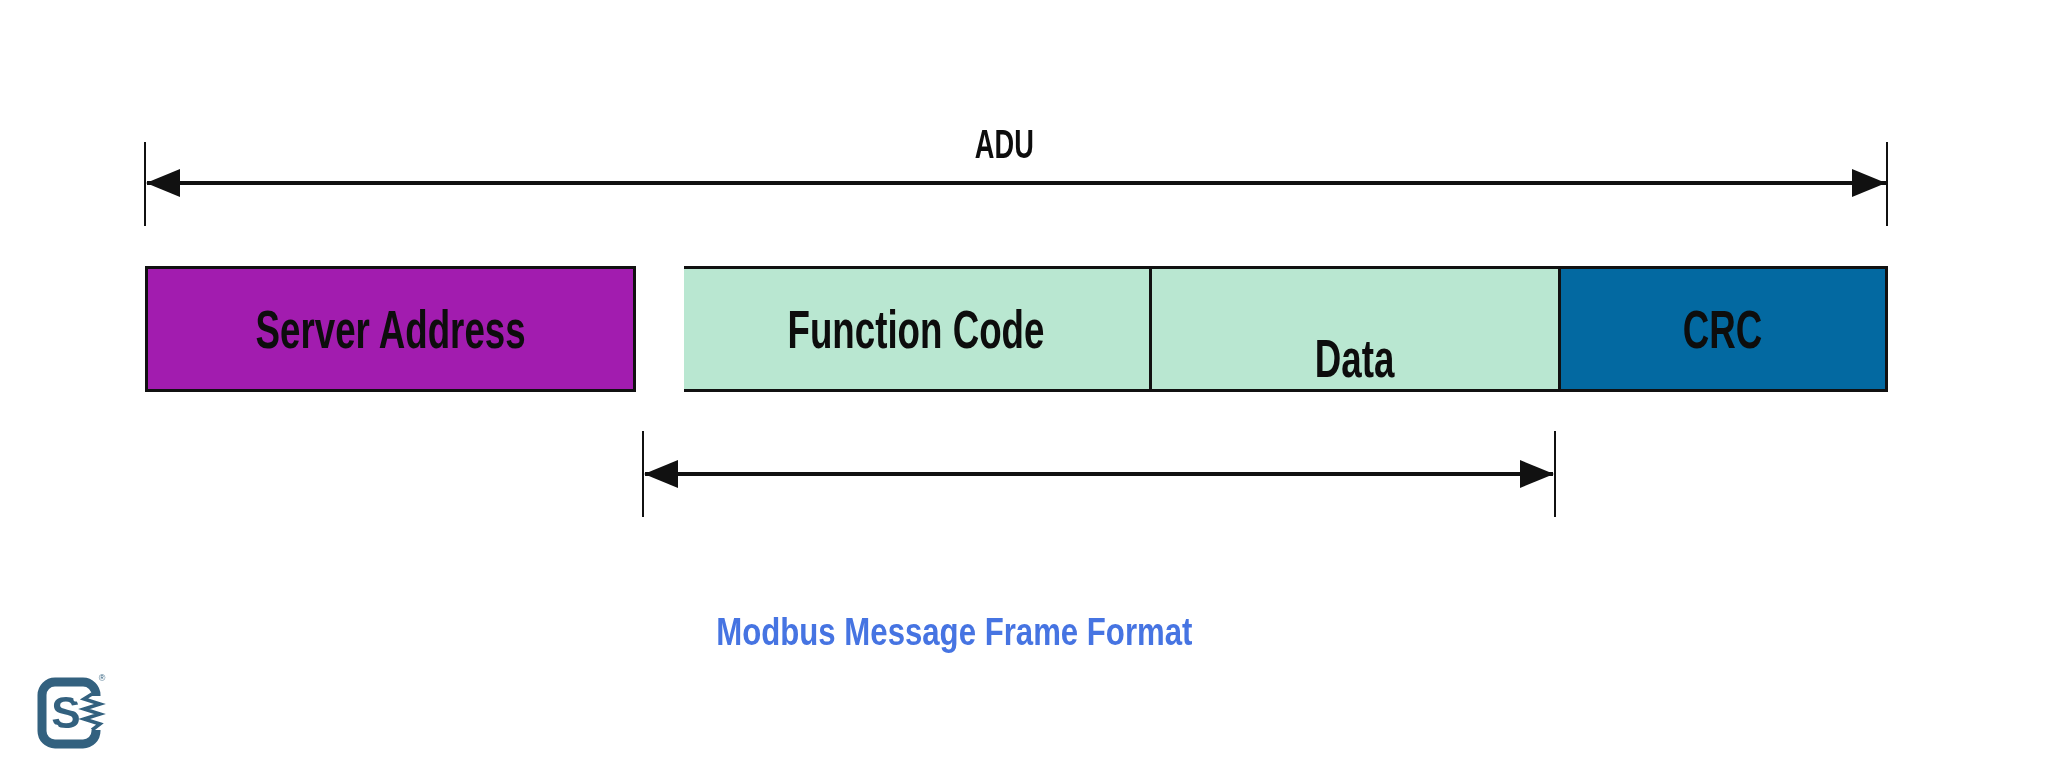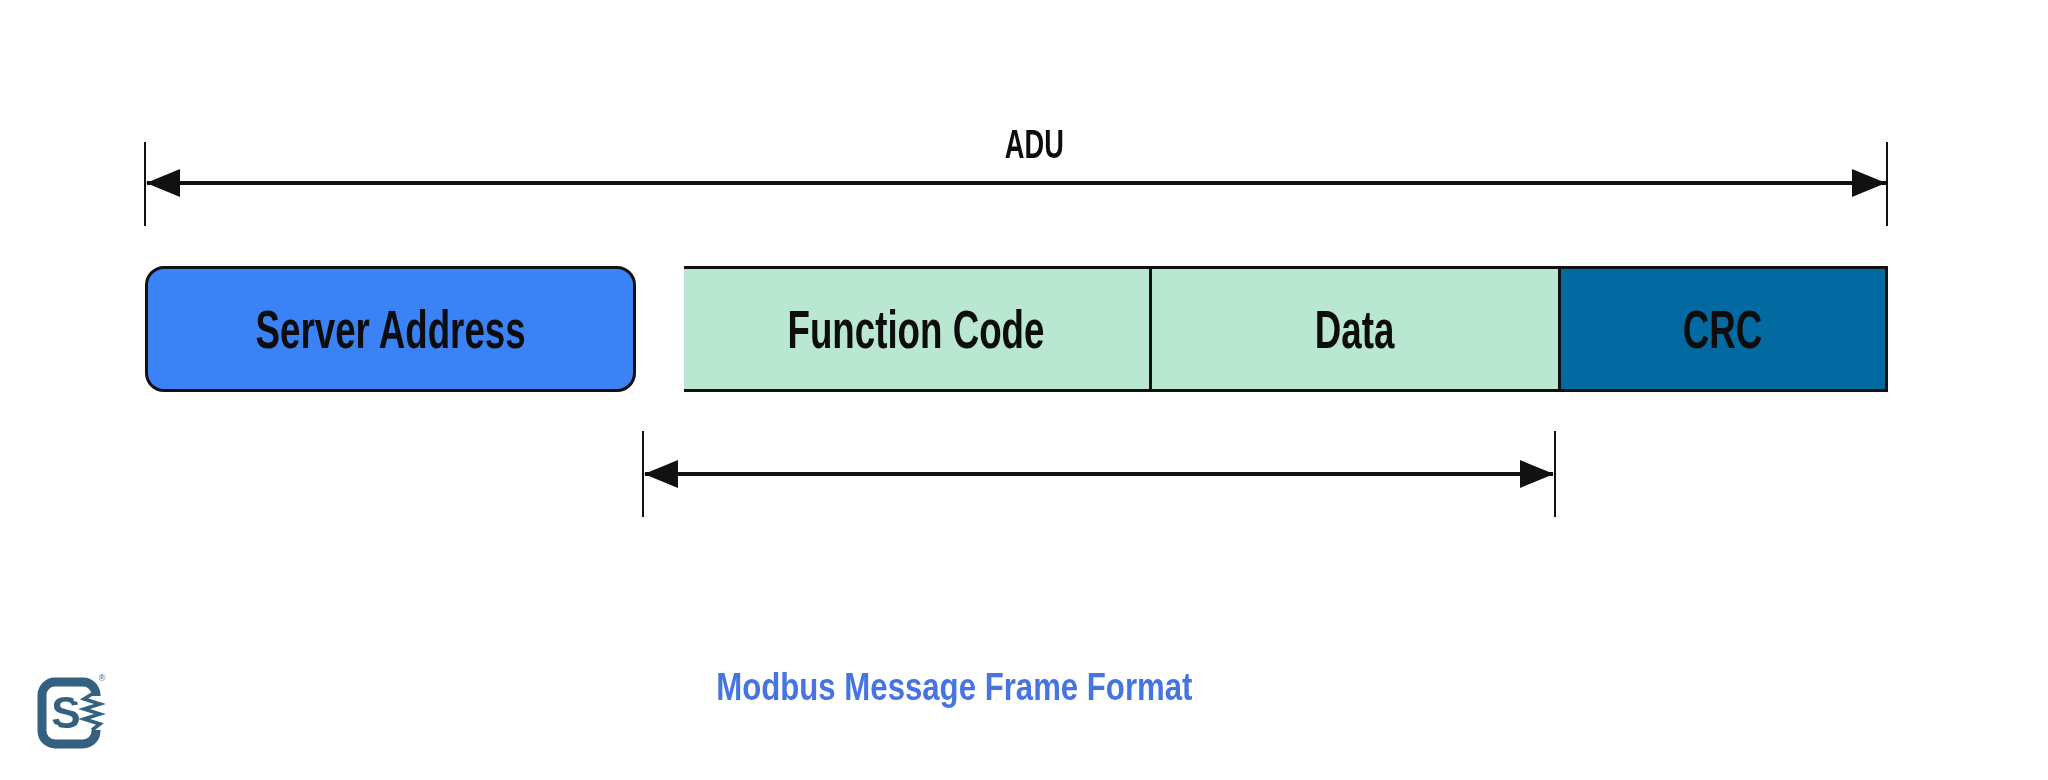--- a/index.html
+++ b/index.html
@@ -65,28 +65,28 @@
     height: 126px;
     border: 3px solid #111111;
     display: flex;
     align-items: center;
     justify-content: center;
     font-size: 54px;
   }
   .frame-box + .frame-box { border-left: none; }
   .w-server   { width: 498px; }
   .w-function { width: 475px; margin-left: 48px; }
-  .w-data     { width: 415px; }
+  .w-data     { width: 415px; align-items: flex-end; }
   .w-crc      { width: 332px; }
 
   
   .caption {
     position: absolute;
     left: 0;
-    top: 666px;
+    top: 611px;
     width: 1908px;
     text-align: center;
     font-size: 38px;
     font-weight: 700;
     color: #4674e2;
   }
   .caption .cond { transform: scaleX(0.82); }
 
   
   .logo {
@@ -95,31 +95,31 @@
     top: 672px;
     width: 72px;
     height: 84px;
   }
 </style>
 </head>
 <body>
 
 <div class="stage">
 
-  <div class="span-label" style="left:163px; top:122px; width:1743px;">
+  <div class="span-label" style="left:133px; top:122px; width:1743px;">
     <span class="cond">ADU</span>
   </div>
   <div class="tick" style="left:144px; top:142px; height:84px;"></div>
   <div class="tick" style="left:1886px; top:142px; height:84px;"></div>
   <div class="hline" style="left:147px; top:181px; width:1740px;"></div>
   <div class="arrowhead left" style="left:146px; top:169px;"></div>
   <div class="arrowhead right" style="left:1852px; top:169px;"></div>
 
   <div class="frame-row">
-    <div class="frame-box w-server" style="background: #3b82f6; border-radius: 19px;">
+    <div class="frame-box w-server" style="background: #a21caf;">
       <span class="cond">Server Address</span>
     </div>
     <div class="frame-box w-function" style="background: rgb(185, 231, 209);">
       <span class="cond">Function Code</span>
     </div>
     <div class="frame-box w-data" style="background: rgb(185, 231, 209);">
       <span class="cond">Data</span>
     </div>
     <div class="frame-box w-crc" style="background: #0369a1;">
       <span class="cond">CRC</span>

